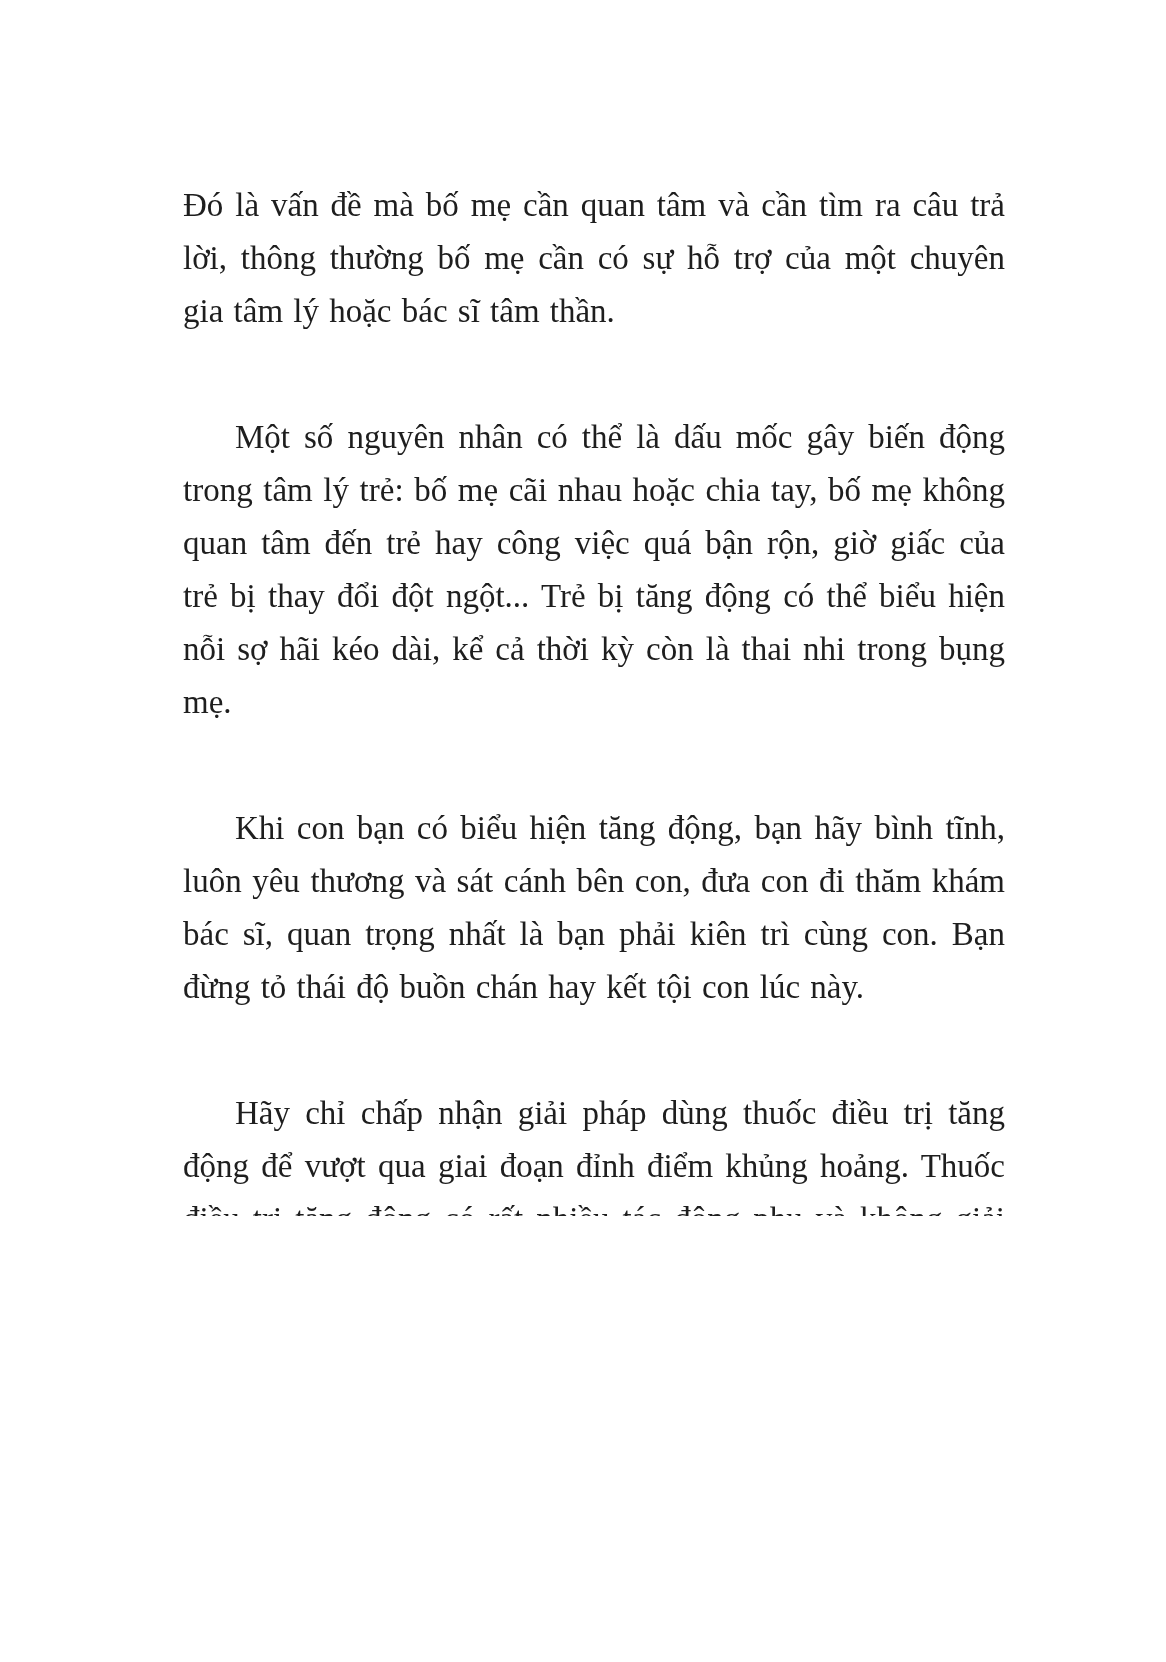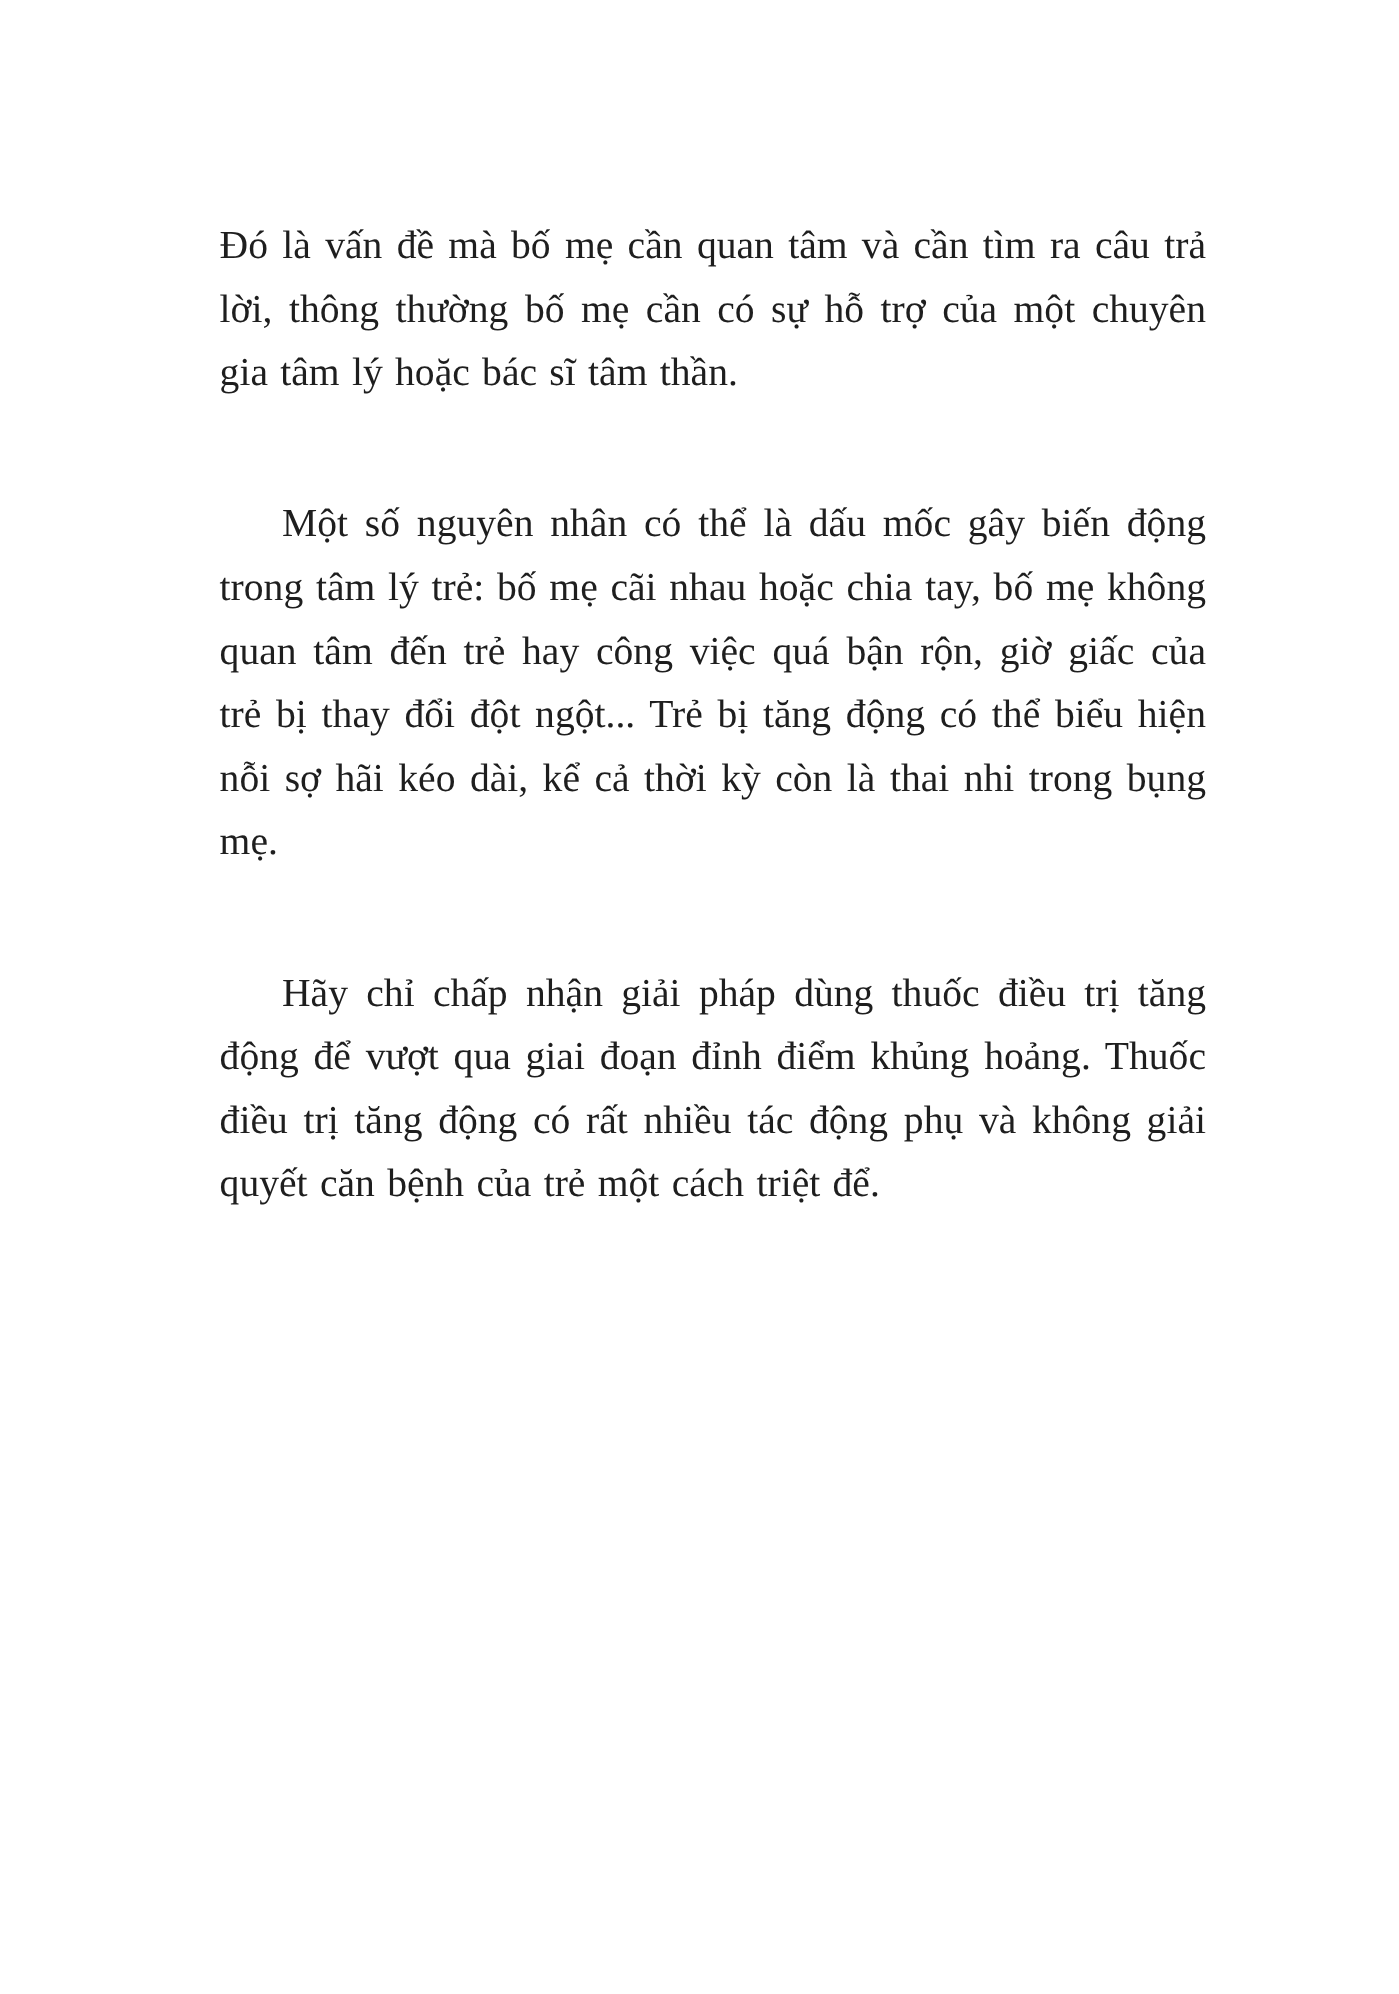--- a/index.html
+++ b/index.html
@@ -83,20 +83,21 @@
   }
 </style>
 </head>
 <body>
 
 <div class="page">
 
   <div class="text-block">
     <p class="para">Đó là vấn đề mà bố mẹ cần quan tâm và cần tìm ra câu trả lời, thông thường bố mẹ cần có sự hỗ trợ của một chuyên gia tâm lý hoặc bác sĩ tâm thần.</p>
     <p class="para indented">Một số nguyên nhân có thể là dấu mốc gây biến động trong tâm lý trẻ: bố mẹ cãi nhau hoặc chia tay, bố mẹ không quan tâm đến trẻ hay công việc quá bận rộn, giờ giấc của trẻ bị thay đổi đột ngột... Trẻ bị tăng động có thể biểu hiện nỗi sợ hãi kéo dài, kể cả thời kỳ còn là thai nhi trong bụng mẹ.</p>
+    <p class="para indented">Khi con bạn có biểu hiện tăng động, bạn hãy bình tĩnh, luôn yêu thương và sát cánh bên con, đưa con đi thăm khám bác sĩ, quan trọng nhất là bạn phải kiên trì cùng con. Bạn đừng tỏ thái độ buồn chán hay kết tội con lúc này.</p>
     <p class="para indented">Hãy chỉ chấp nhận giải pháp dùng thuốc điều trị tăng động để vượt qua giai đoạn đỉnh điểm khủng hoảng. Thuốc điều trị tăng động có rất nhiều tác động phụ và không giải quyết căn bệnh của trẻ một cách triệt để.</p>
   </div>
 
   <div class="side-tab" style="background-color: rgb(246, 146, 30);">
     <span>t</span>
   </div>
 
   <div>
     <div class="footer-rule left" style="background-color: rgb(219, 156, 74);"></div>
     <div class="footer-rule right" style="background-color: rgb(219, 156, 74);"></div>

